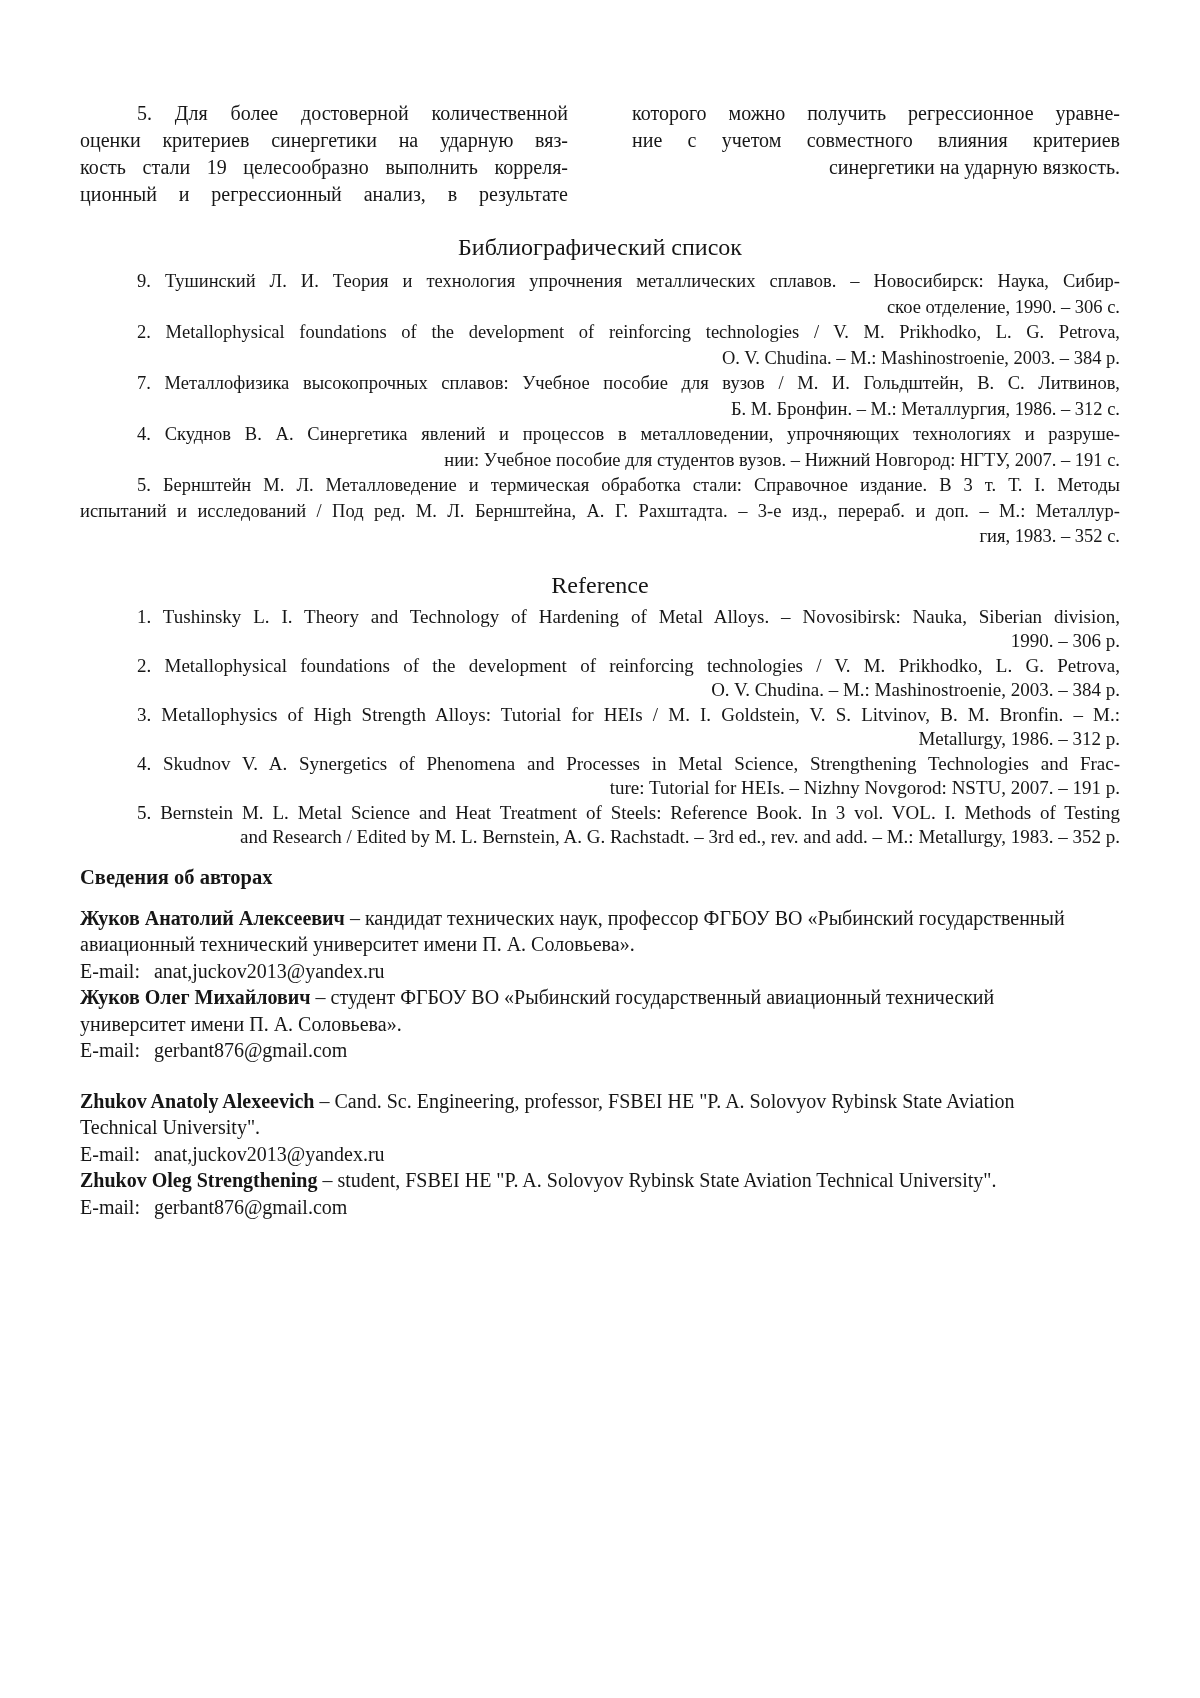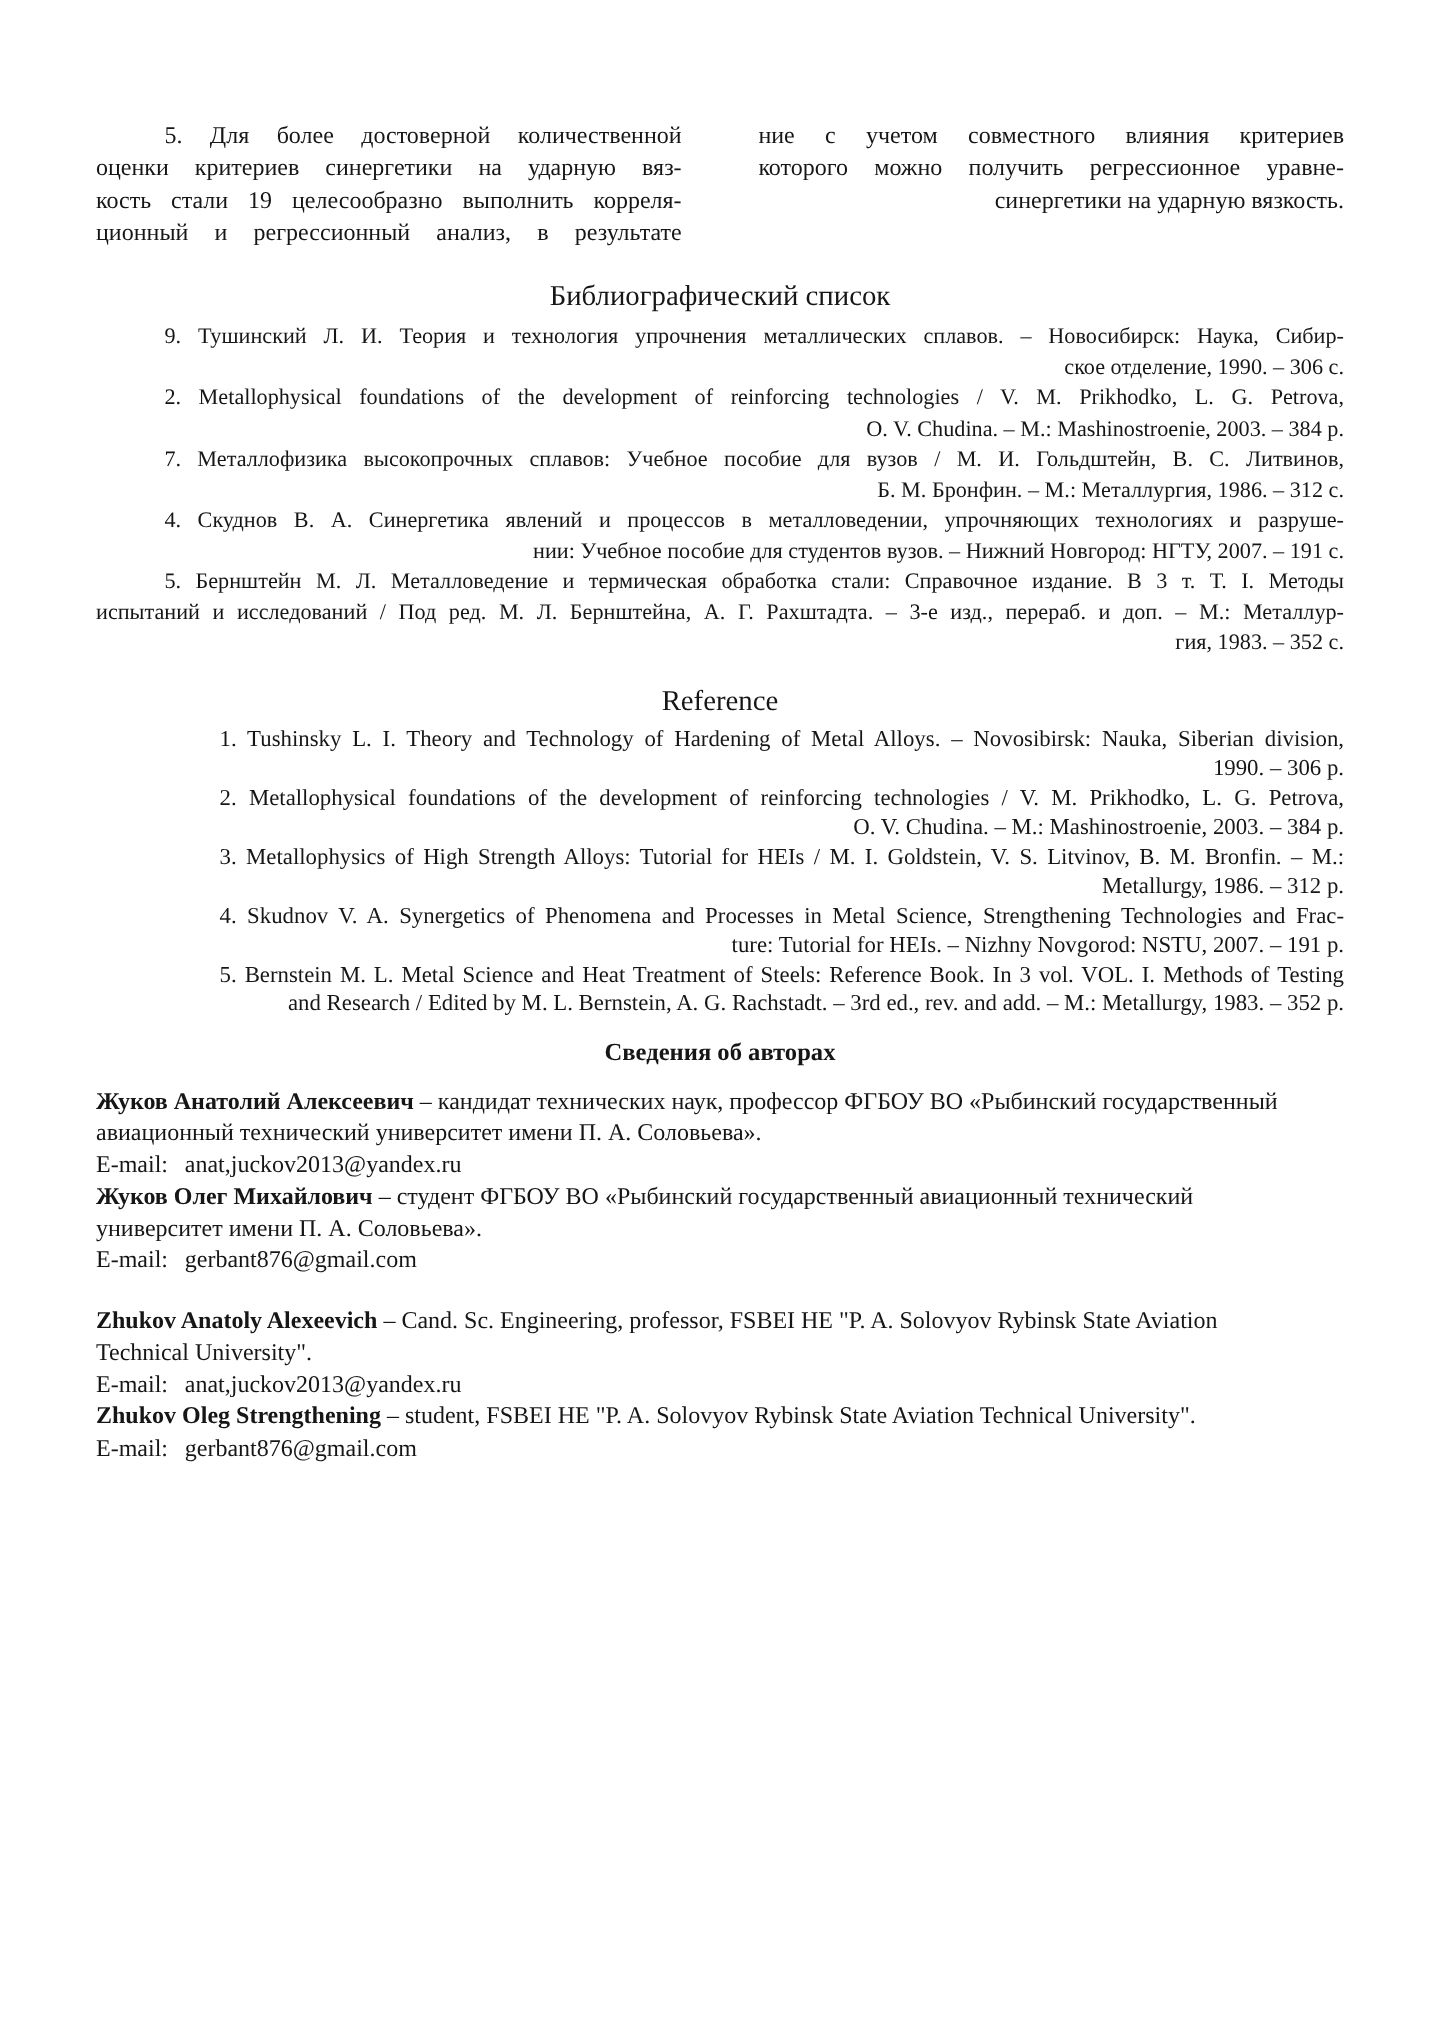--- a/index.html
+++ b/index.html
@@ -20,25 +20,25 @@
   .plain { text-align: right; }
   .indent { text-indent: 57px; }
 
   .section-heading {
     text-align: center; font-size: 24px; font-weight: normal;
     margin: 26px 0 0 0; line-height: 27px;
   }
   #refs-heading { margin-top: 22px; }
 
   .bib-list  { margin-top: 8px; font-size: 18.5px; line-height: 25.5px; }
-  .refs-list { margin-top: 6px; font-size: 19px;   line-height: 24.5px; margin-left: 46px; }
+  .refs-list { margin-top: 6px; font-size: 19px;   line-height: 24.5px; }
   .bib-item, .ref-item { margin: 0; }
 
   .authors-heading {
-    text-align: center; font-size: 20.5px; font-weight: bold;
+    text-align: left; font-size: 20.5px; font-weight: bold;
     margin: 14px 0 0 0; line-height: 27px;
   }
   .authors-block { margin-top: 14px; font-size: 20px; line-height: 26.5px; max-width: 990px; }
   .authors-block.en { margin-top: 24px; }
   .authors-block p { margin: 0; }
   .author-name { font-weight: bold; }
   .email-value { margin-left: 14px; }
 </style>
 </head>
 <body>
@@ -46,22 +46,22 @@
 <div class="page">
 
   <div class="intro">
     <div class="col">
       <div class="jline indent">5. Для более достоверной количественной</div>
       <div class="jline">оценки критериев синергетики на ударную вяз-</div>
       <div class="jline">кость стали 19 целесообразно выполнить корреля-</div>
       <div class="jline">ционный и регрессионный анализ, в результате</div>
     </div>
     <div class="col">
+      <div class="jline">которого можно получить регрессионное уравне-</div>
       <div class="jline">ние с учетом совместного влияния критериев</div>
-      <div class="jline">которого можно получить регрессионное уравне-</div>
       <div class="plain">синергетики на ударную вязкость.</div>
     </div>
   </div>
 
   <div class="section-heading" id="bib-heading">Библиографический список</div>
   <div class="bib-list">
     <div class="bib-item">
       <div class="jline indent">9. Тушинский Л. И. Теория и технология упрочнения металлических сплавов. – Новосибирск: Наука, Сибир-</div>
       <div class="plain">ское отделение, 1990. – 306 с.</div>
     </div>

